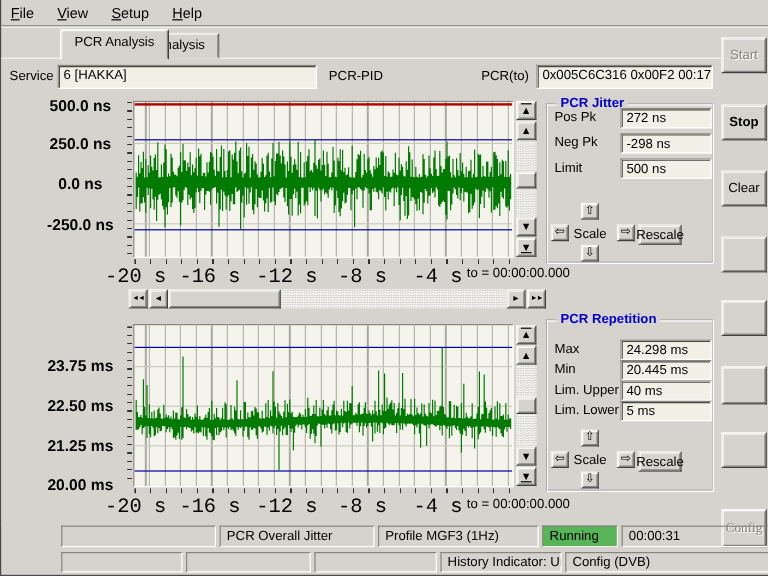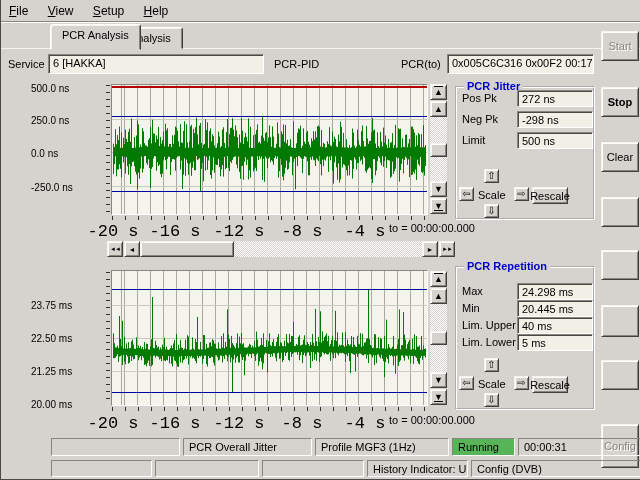--- a/index.html
+++ b/index.html
@@ -48,21 +48,21 @@
     position:absolute; background:#f4f3ec; border:1px solid;
     border-color:#87857e #ffffff #ffffff #87857e; overflow:hidden;
   }
   .plot-grid { position:absolute; inset:0;
     background-image:repeating-linear-gradient(to right, #a9a89f 0 1px, transparent 1px 13px);
     background-position:12px 0; }
   .hgrid { position:absolute; left:0; right:0; height:1px; background:#cbcabf; }
   .limit-line { position:absolute; left:0; right:0; height:2px; background:#b40000; }
   .peak-line { position:absolute; left:0; right:0; height:1px; background:#0000a0; }
   .wave { position:absolute; left:0; top:0; }
-  .ylab { position:absolute; width:72px; text-align:left; transform:translateY(-50%); font-size:10px; }
+  .ylab { position:absolute; width:72px; text-align:center; transform:translateY(-50%); font-size:13px;font-weight:bold; }
   .vticks { position:absolute; width:4px;
     background:repeating-linear-gradient(to bottom, #303030 0 1px, transparent 1px 7px); }
   .hticks { position:absolute; height:4px;
     background:repeating-linear-gradient(to right, #303030 0 1px, transparent 1px 13px); }
   .xlab { position:absolute; transform:translateX(-50%); font-size:17px; white-space:nowrap;font-family:Liberation Mono, monospace; }
   .xend { position:absolute; font-size:11px; white-space:nowrap; }
   
   .sb-btn { position:absolute; font-size:7px; line-height:1; color:#000; }
   .sb-track { position:absolute;
     background-image:conic-gradient(#ffffff 0 25%, #d6d3ce 0 50%, #ffffff 0 75%, #d6d3ce 0);
@@ -256,21 +256,21 @@
     </div>
   <div class="abs raised btn rescale-btn" style="left:531px; top:376px;">Rescale</div>
 
   <div class="abs raised btn side-btn disabled" style="top:31px;  height:30px;">Start</div>
   <div class="abs raised btn side-btn bold" style="top:87px;  height:30px;">Stop</div>
   <div class="abs raised btn side-btn" style="top:142px; height:30px;">Clear</div>
   <div class="abs raised btn side-btn" style="top:197px; height:30px;"></div>
   <div class="abs raised btn side-btn" style="top:250px; height:30px;"></div>
   <div class="abs raised btn side-btn" style="top:305px; height:32px;"></div>
   <div class="abs raised btn side-btn" style="top:360px; height:30px;"></div>
-  <div class="abs raised btn side-btn disabled" style="top:424px; height:44px;">Config</div>
+  <div class="abs raised btn side-btn disabled" style="top:424px; height:32px;font-family:Liberation Serif, serif;">Config</div>
 
   <div class="abs spanel" style="left:2px;   top:438px; width:129px; height:18px;"></div>
   <div class="abs spanel" style="left:134px; top:438px; width:129px; height:18px;">PCR Overall Jitter</div>
   <div class="abs spanel" style="left:266px; top:438px; width:134px; height:18px;">Profile MGF3 (1Hz)</div>
   <div class="abs spanel running-bg" style="left:403px; top:438px; width:63px; height:18px;">Running</div>
   <div class="abs spanel" style="left:469px; top:438px; width:128px; height:18px;">00:00:31</div>
 
   <div class="abs spanel" style="left:2px;   top:460px; width:101px; height:17px;"></div>
   <div class="abs spanel" style="left:106px; top:460px; width:104px; height:17px;"></div>
   <div class="abs spanel" style="left:213px; top:460px; width:102px; height:17px;"></div>

